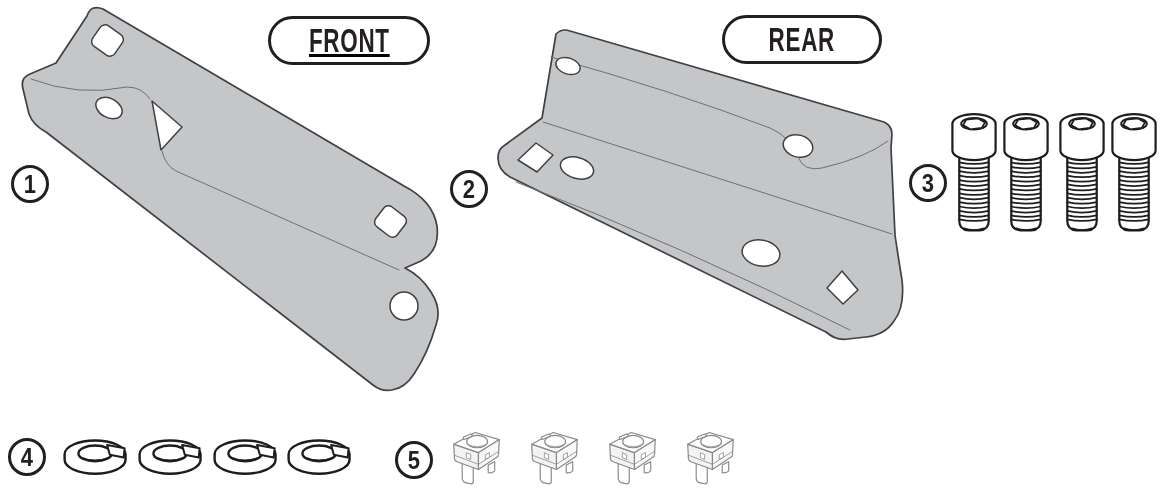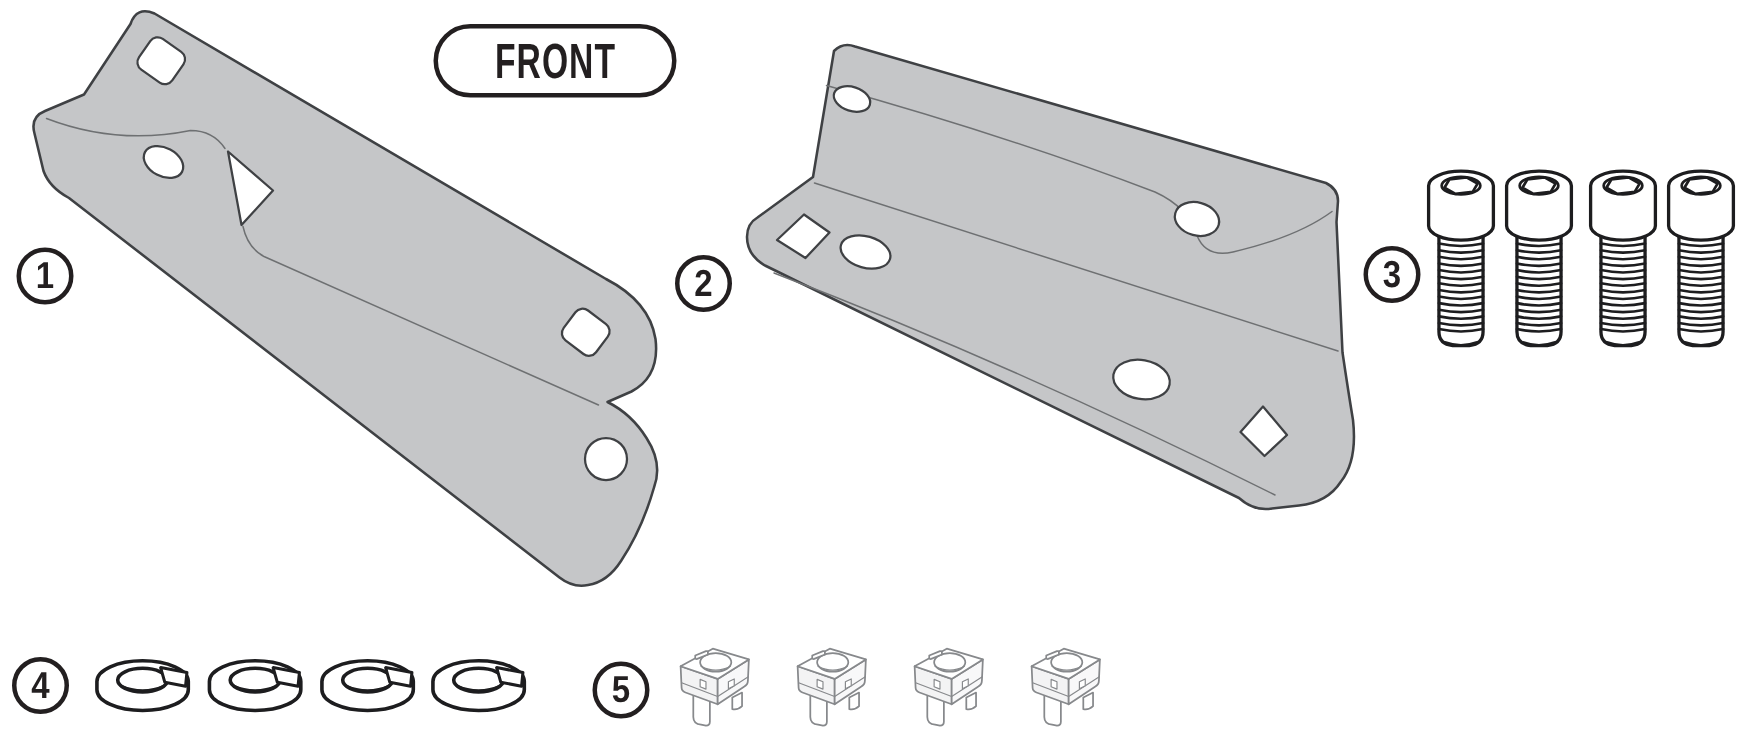--- a/index.html
+++ b/index.html
@@ -19,21 +19,21 @@
   }
   
   .pill{
     position:absolute;height:49px;border:3.5px solid #231f20;border-radius:26px;background:#fff;
     display:flex;align-items:center;justify-content:center;box-sizing:border-box;
   }
   .pill span{
     font-weight:700;font-size:33px;color:#231f20;letter-spacing:1px;line-height:1;
     transform:scaleX(.68);display:block;
   }
-  .pill-front{left:289px;top:16px;width:162px;}
+  .pill-front{left:268px;top:16px;width:162px;text-decoration:underline;}
   .pill-rear{left:722px;top:15px;width:160px;}
   .badge-1{left:11px;top:165px;}
   .badge-2{left:450px;top:170px;}
   .badge-3{left:909px;top:164px;}
   .badge-4{left:8px;top:438px;}
   .badge-5{left:395px;top:441px;}
   .bolt{top:110px;width:48px;height:125px;}
   .bolt-1{left:950px;} .bolt-2{left:1002px;} .bolt-3{left:1058px;} .bolt-4{left:1110px;}
   .washer{top:433px;width:72px;height:50px;}
   .washer-1{left:60px;} .washer-2{left:135px;} .washer-3{left:210px;} .washer-4{left:284px;}
@@ -151,20 +151,23 @@
   <svg class="part-svg cagenut cagenut-3" viewBox="0 0 84 100">
       <use href="#cagenut"></use>
     </svg>
   <svg class="part-svg cagenut cagenut-4" viewBox="0 0 84 100">
       <use href="#cagenut"></use>
     </svg>
 
   <div class="pill pill-front">
     <span>FRONT</span>
   </div>
+  <div class="pill pill-rear">
+    <span>REAR</span>
+  </div>
 
   <div class="badge badge-1">
     <span>1</span>
   </div>
   <div class="badge badge-2">
     <span>2</span>
   </div>
   <div class="badge badge-3">
     <span>3</span>
   </div>

